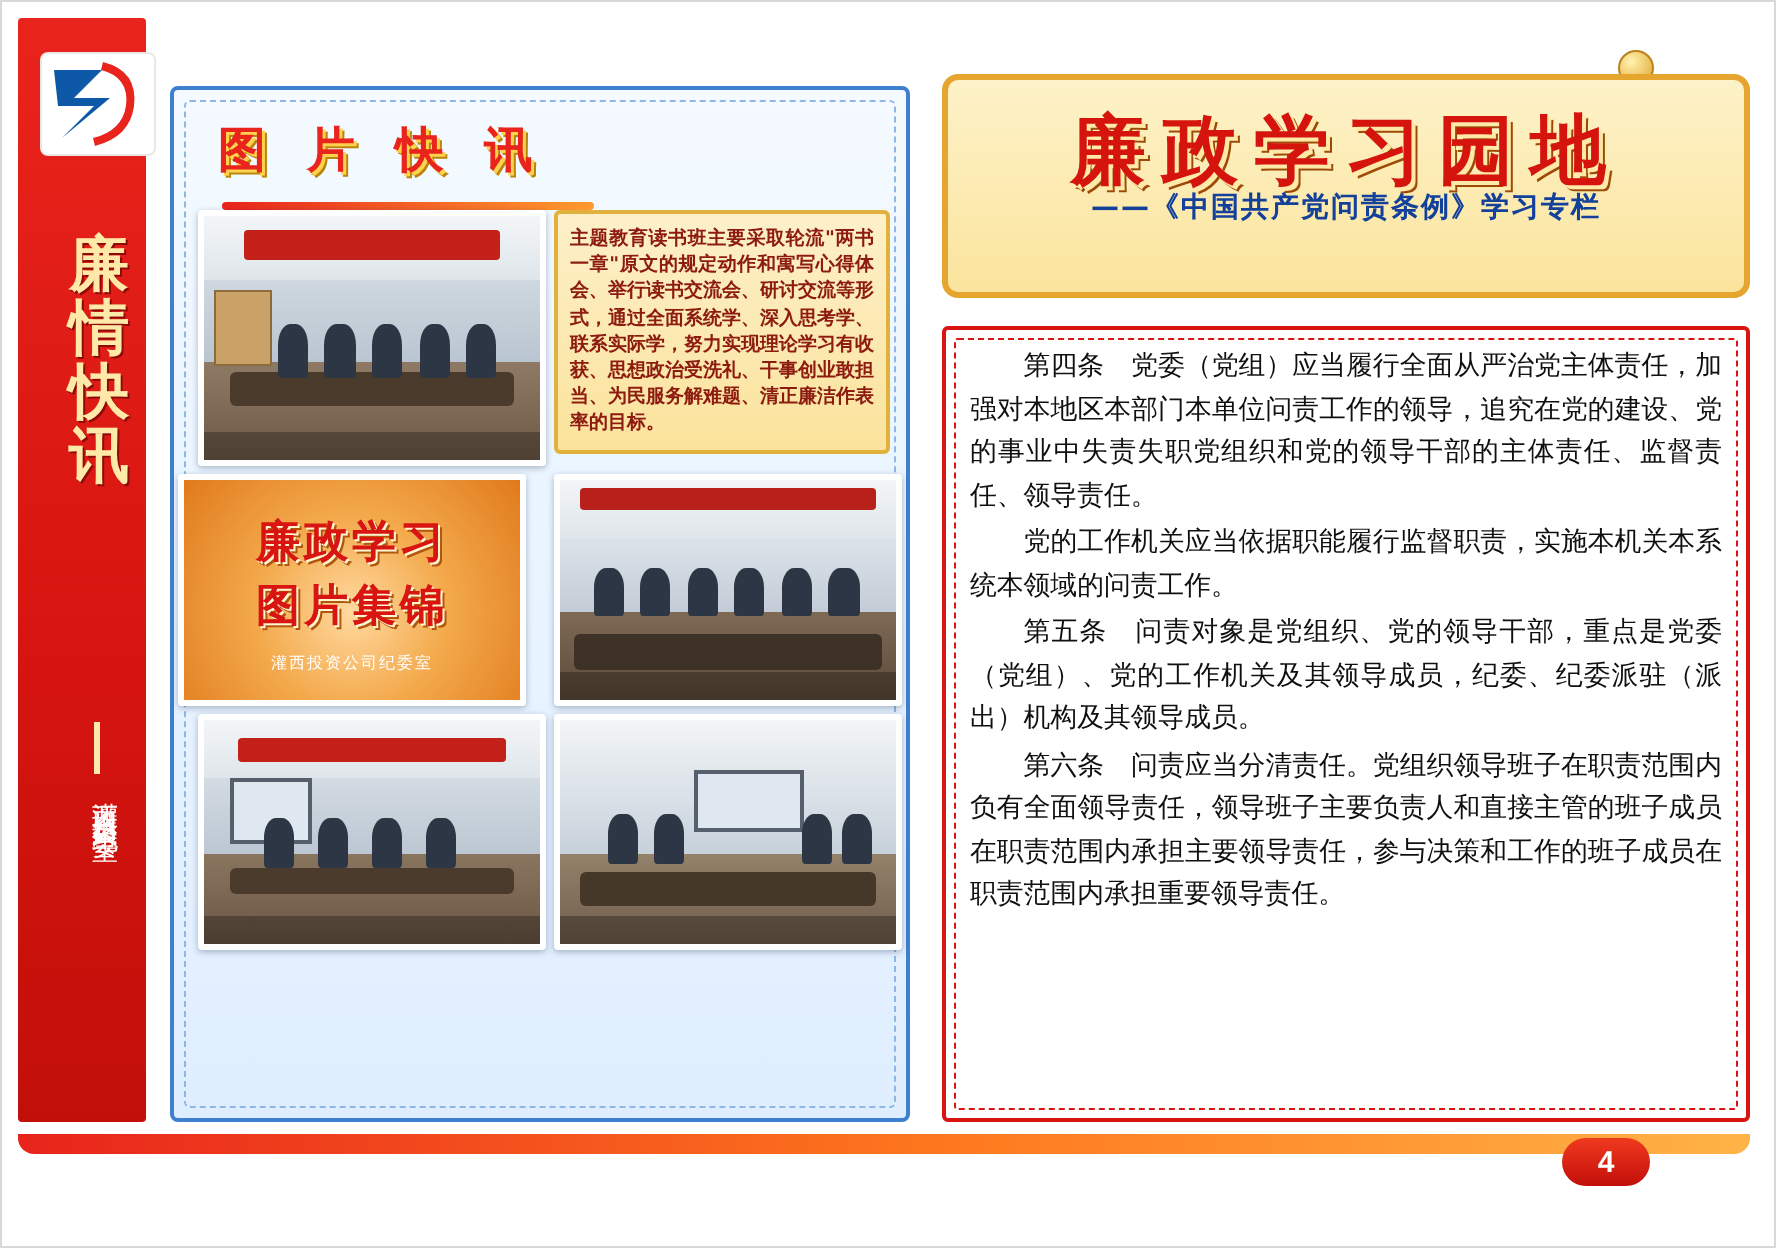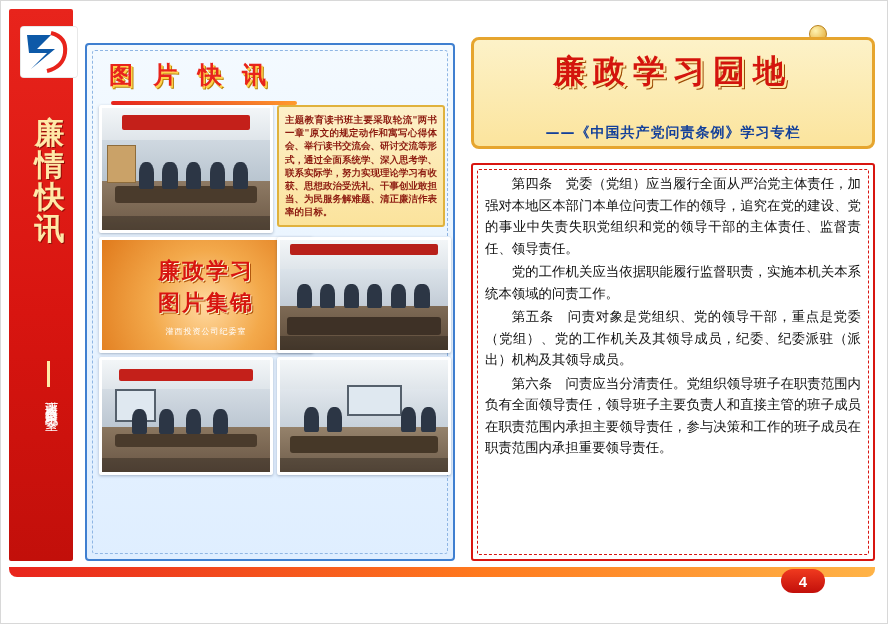--- a/index.html
+++ b/index.html
@@ -101,25 +101,24 @@
     border:2px solid #e0b23d;border-radius:3px;box-sizing:border-box;
     padding:6px 6px;
   }
   .textcard p{
     margin:0;color:#8d1b10;font-size:9.5px;line-height:13.2px;
     font-family:"DejaVu Sans","Liberation Sans",sans-serif;
     font-weight:bold;text-align:justify;
   }
   
   .photo-banner{
-    position:absolute;left:12px;top:192px;width:168px;height:110px;
+    position:absolute;left:2px;top:192px;width:168px;height:110px;
     border:3px solid #fff;border-radius:2px;overflow:hidden;
     background:radial-gradient(circle at 50% 60%,#ffd9a0 0%,#f3a94b 45%,#e07a1c 100%);
     box-shadow:0 1px 3px rgba(40,60,90,.35);
-    padding-left:40px;
   }
   .photo-banner .b1,.photo-banner .b2{
     position:absolute;left:0;right:0;text-align:center;
     font-family:"DejaVu Serif","Liberation Serif",serif;
     font-weight:bold;font-size:22px;letter-spacing:2px;color:#d81510;
     text-shadow:1px 1px 0 #fff6d0,2px 2px 0 #b1570d;
   }
   .photo-banner .b1{top:16px;}
   .photo-banner .b2{top:48px;text-align:center;}
   .photo-banner .b3{
@@ -143,25 +142,25 @@
 
   
   .right-head{
     position:absolute;left:470px;top:36px;width:404px;height:112px;
     background:linear-gradient(180deg,#fdf2c8 0%,#fbe49d 100%);
     border:3px solid #e6a52e;border-radius:8px;box-sizing:border-box;
   }
   .right-head .h1{
     position:absolute;left:0;right:0;top:10px;text-align:center;
     font-family:"DejaVu Serif","Liberation Serif",serif;
-    font-weight:bold;font-size:32px;letter-spacing:8px;color:#d4140d;
+    font-weight:bold;font-size:38px;letter-spacing:8px;color:#d4140d;
     text-shadow:2px 2px 0 #ffe9a8, 3px 3px 0 #9c4a05;
   }
   .right-head .h2{
-    position:absolute;left:0;right:0;top:84px;text-align:center;
+    position:absolute;left:0;right:0;top:55px;text-align:center;
     font-size:14px;color:#13409a;font-weight:bold;letter-spacing:1px;
     font-family:"DejaVu Sans","Liberation Sans",sans-serif;
   }
   .pin{
     position:absolute;width:16px;height:16px;border-radius:50%;
     background:radial-gradient(circle at 35% 30%,#fff3b0,#e0a22a);
     border:1px solid #b9821d;
   }
   #pin-left{left:474px;top:46px;}
   #pin-right{left:808px;top:24px;}

